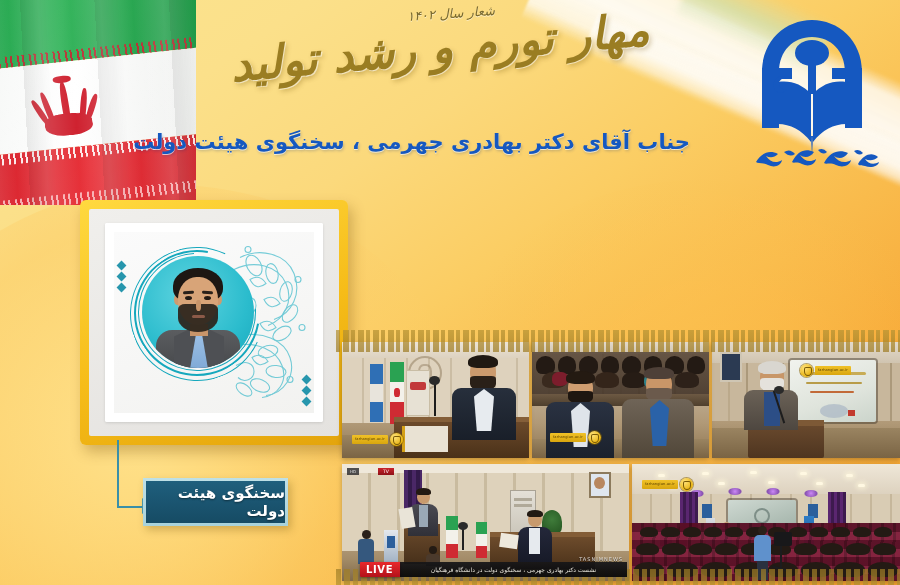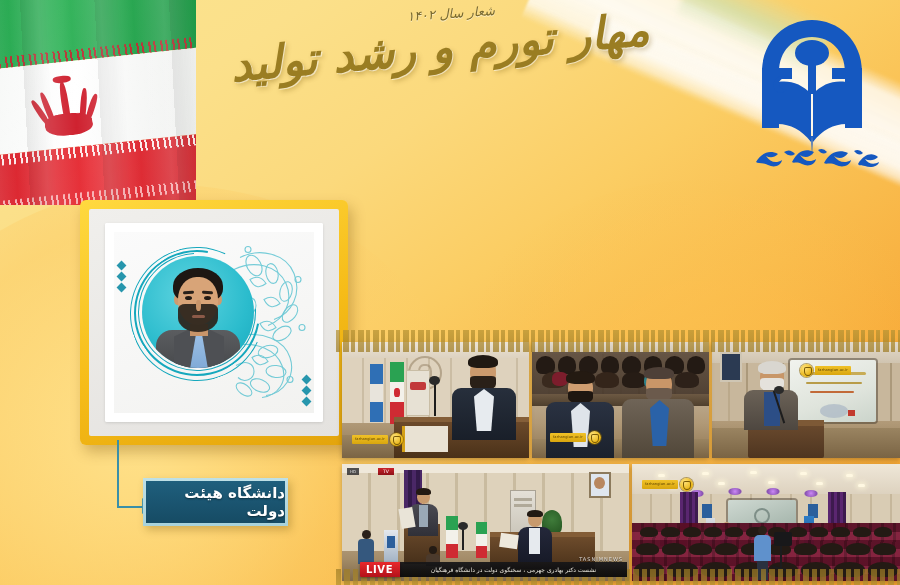--- a/index.html
+++ b/index.html
@@ -499,20 +499,21 @@
                  C102 20 94 22 88 19 C82 16 78 19 76 17 Z"></path>
         <path d="M106 5 q5 -3 9 2 q-4 4 -9 -2 Z"></path>
         <path d="M110 18 C116 8 124 6 130 11 C126 15 121 15 117 13 C120 18 126 19 131 16
                  C130 21 122 22 117 20 C113 19 111 20 110 18 Z"></path>
       </g>
     </svg>
   </div>
 
   <div class="slogan-small">شعار سال ۱۴۰۲</div>
   <div class="slogan-main">مهار تورم و رشد تولید</div>
+  <div class="headline">جناب آقای دکتر بهادری جهرمی ، سخنگوی هیئت دولت</div>
 
   <div class="portrait-frame">
     <div class="portrait-mat">
       <div class="portrait-inner">
         <div class="portrait-canvas">
 
           <div class="paisley">
             <svg viewBox="0 0 130 170" xmlns="http://www.w3.org/2000/svg" aria-hidden="true">
               <g fill="none" stroke="#2bb3c6" stroke-width="1.1" opacity=".75">
                 <path d="M50 18 C70 8 96 14 104 34 C112 54 102 74 84 80"></path>
@@ -578,21 +579,21 @@
       </div>
     </div>
   </div>
 
   <div class="connector"></div>
   <div class="connector-h"></div>
   <div class="connector-arrow"></div>
 
   <div class="caption-box">
     <div class="caption-inner">
-      <span>دانشگاه هیئت دولت</span>
+      <span>سخنگوی هیئت دولت</span>
     </div>
   </div>
 
   <div class="collage">
     <div class="torn-top"></div>
     <div class="torn-bottom"></div>
 
     <div class="row top">
 
       <div class="photo p1">

